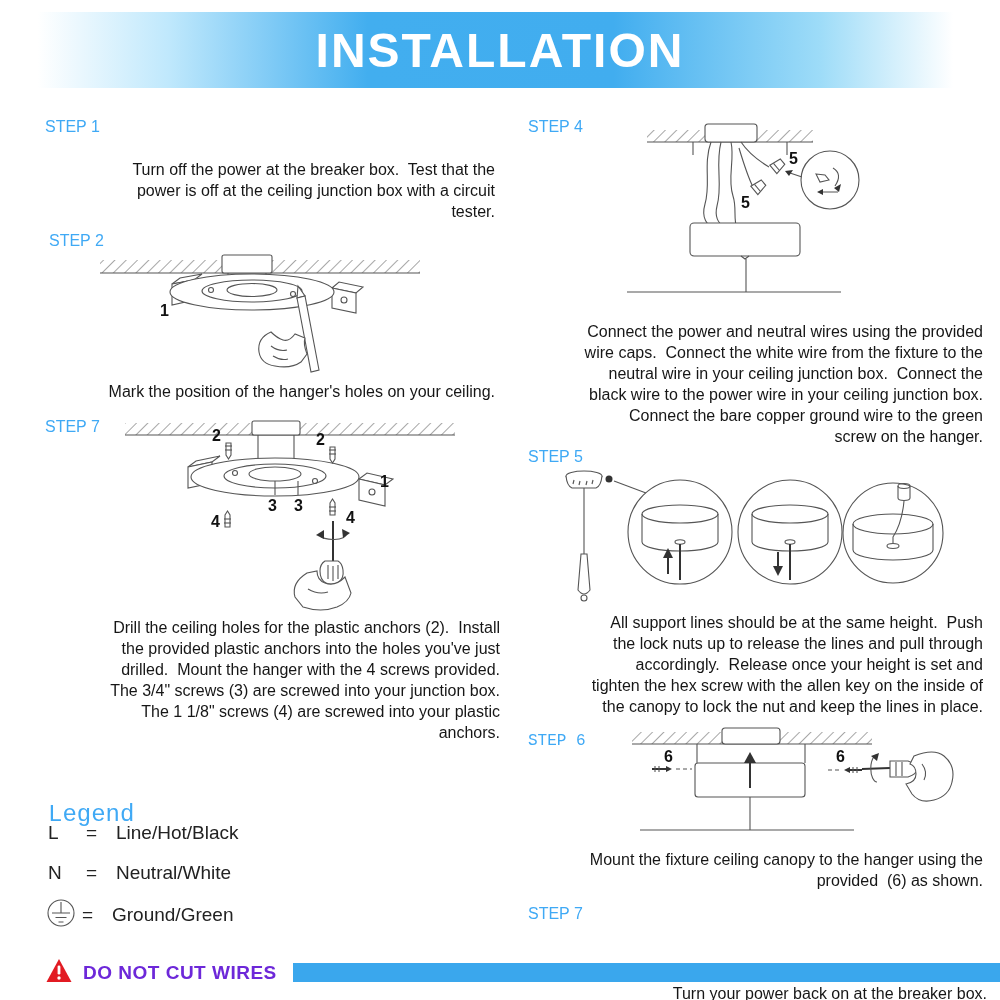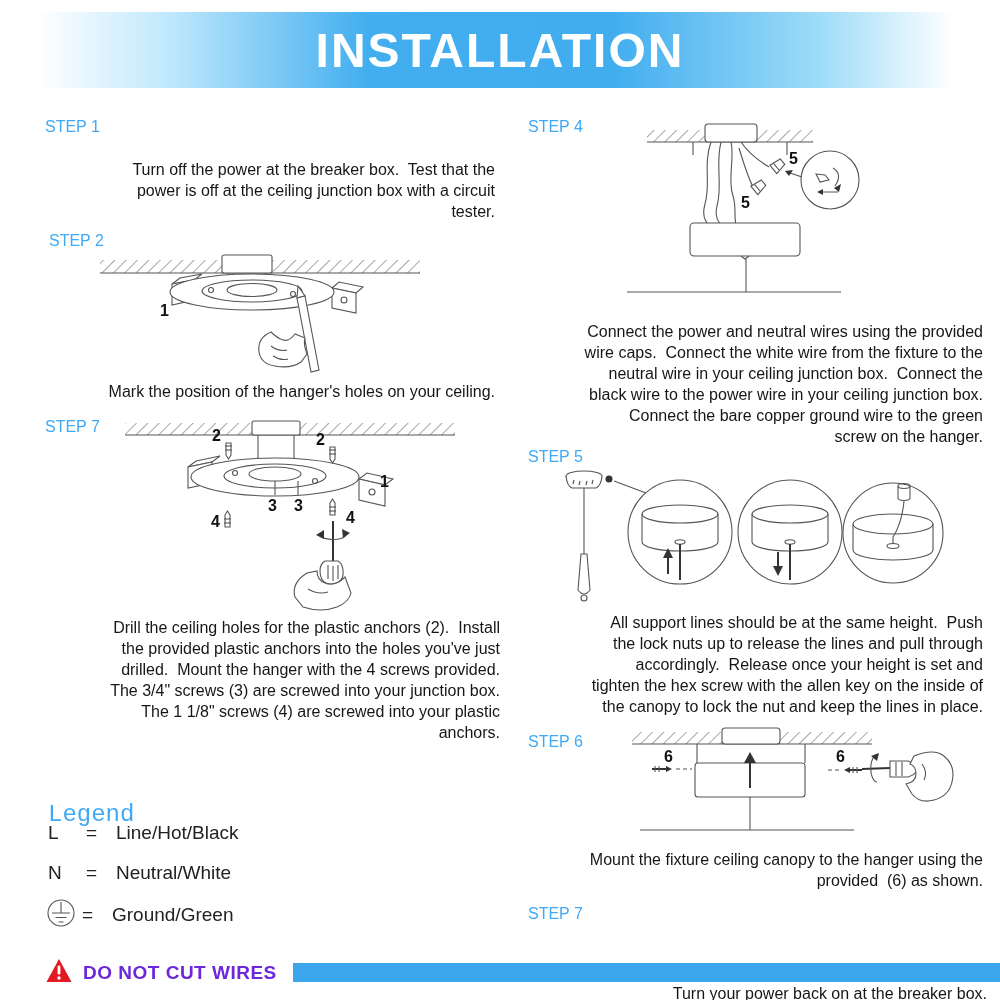--- a/index.html
+++ b/index.html
@@ -289,21 +289,21 @@
       <ellipse class="ln" cx="353" cy="80" rx="6" ry="2.5"></ellipse>
     </g>
   </svg>
 
   <div class="abs body-text" style="left:528px;top:612px;width:455px;">All support lines should be at the same height.  Push
 the lock nuts up to release the lines and pull through
 accordingly.  Release once your height is set and
 tighten the hex screw with the allen key on the inside of
 the canopy to lock the nut and keep the lines in place.</div>
 
-  <div class="abs step-h" style="left:528px;top:730px;">STEP 6</div>
+  <div class="abs step-h" style="left:528px;top:730px;font-family:Liberation Mono, monospace;">STEP 6</div>
 
   <svg class="abs" style="left:622px;top:728px;" width="340" height="112" viewBox="0 0 340 112">
     <defs>
       <pattern id="h6" width="8" height="12" patternUnits="userSpaceOnUse" patternTransform="rotate(45)">
         <line x1="0" y1="0" x2="0" y2="12" stroke="#777" stroke-width="1.3"></line>
       </pattern>
     </defs>
     <g>
       <rect x="10" y="4" width="240" height="12" fill="url(#h6)"></rect>
       <line class="ln" x1="10" y1="16" x2="250" y2="16"></line>

